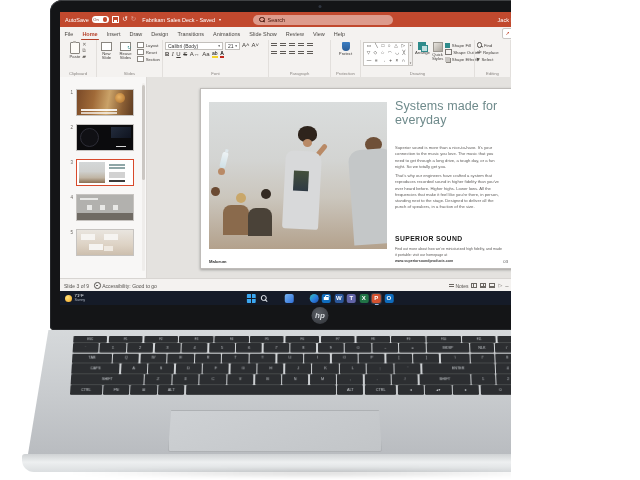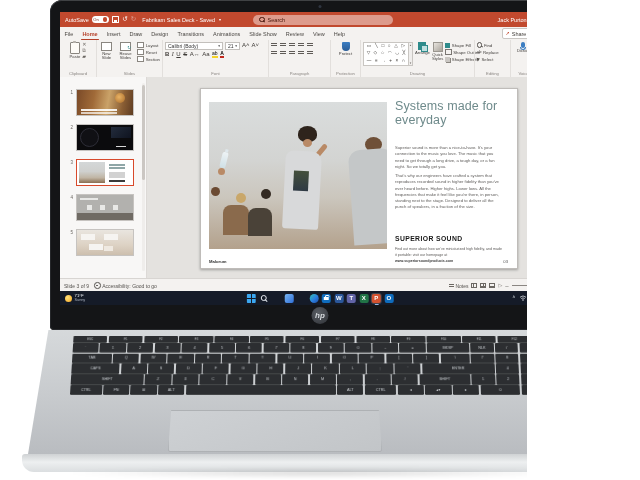--- a/index.html
+++ b/index.html
@@ -1,17 +1,17 @@
 <!DOCTYPE html>
 <html><head>
 <meta charset="utf-8">
 <style>
   html,body{margin:0;padding:0;background:#fff;}
   .stage{position:relative;width:511px;height:480px;background:#fff;overflow:hidden;
-         font-family:"Liberation Sans",sans-serif;padding-left:16px;-webkit-font-smoothing:antialiased;}
+         font-family:"Liberation Sans",sans-serif;-webkit-font-smoothing:antialiased;}
 
   
   .shell{position:absolute;left:50px;top:0;width:540px;height:330px;background:#141517;
          border-radius:12px 12px 4px 4px;box-shadow:inset 0 1px 0 rgba(255,255,255,.12),inset 0 0 0 1px #26282b;}
   .cam{position:absolute;left:50%;top:5px;width:3px;height:3px;border-radius:50%;background:#2f3540;transform:translateX(-50%);}
   .hp-logo{position:absolute;left:50%;top:307px;transform:translateX(-50%);width:17px;height:17px;border-radius:50%;
            background:radial-gradient(circle at 40% 35%,#5a5e64,#2e3136);display:flex;align-items:center;justify-content:center;
            color:#d4d8dc;font-size:8px;font-style:italic;font-weight:bold;}
   .base{position:absolute;left:28px;top:330px;width:584px;height:124px;
         background:linear-gradient(180deg,#d6d9db,#c7cacd 55%,#b9bcc0);

